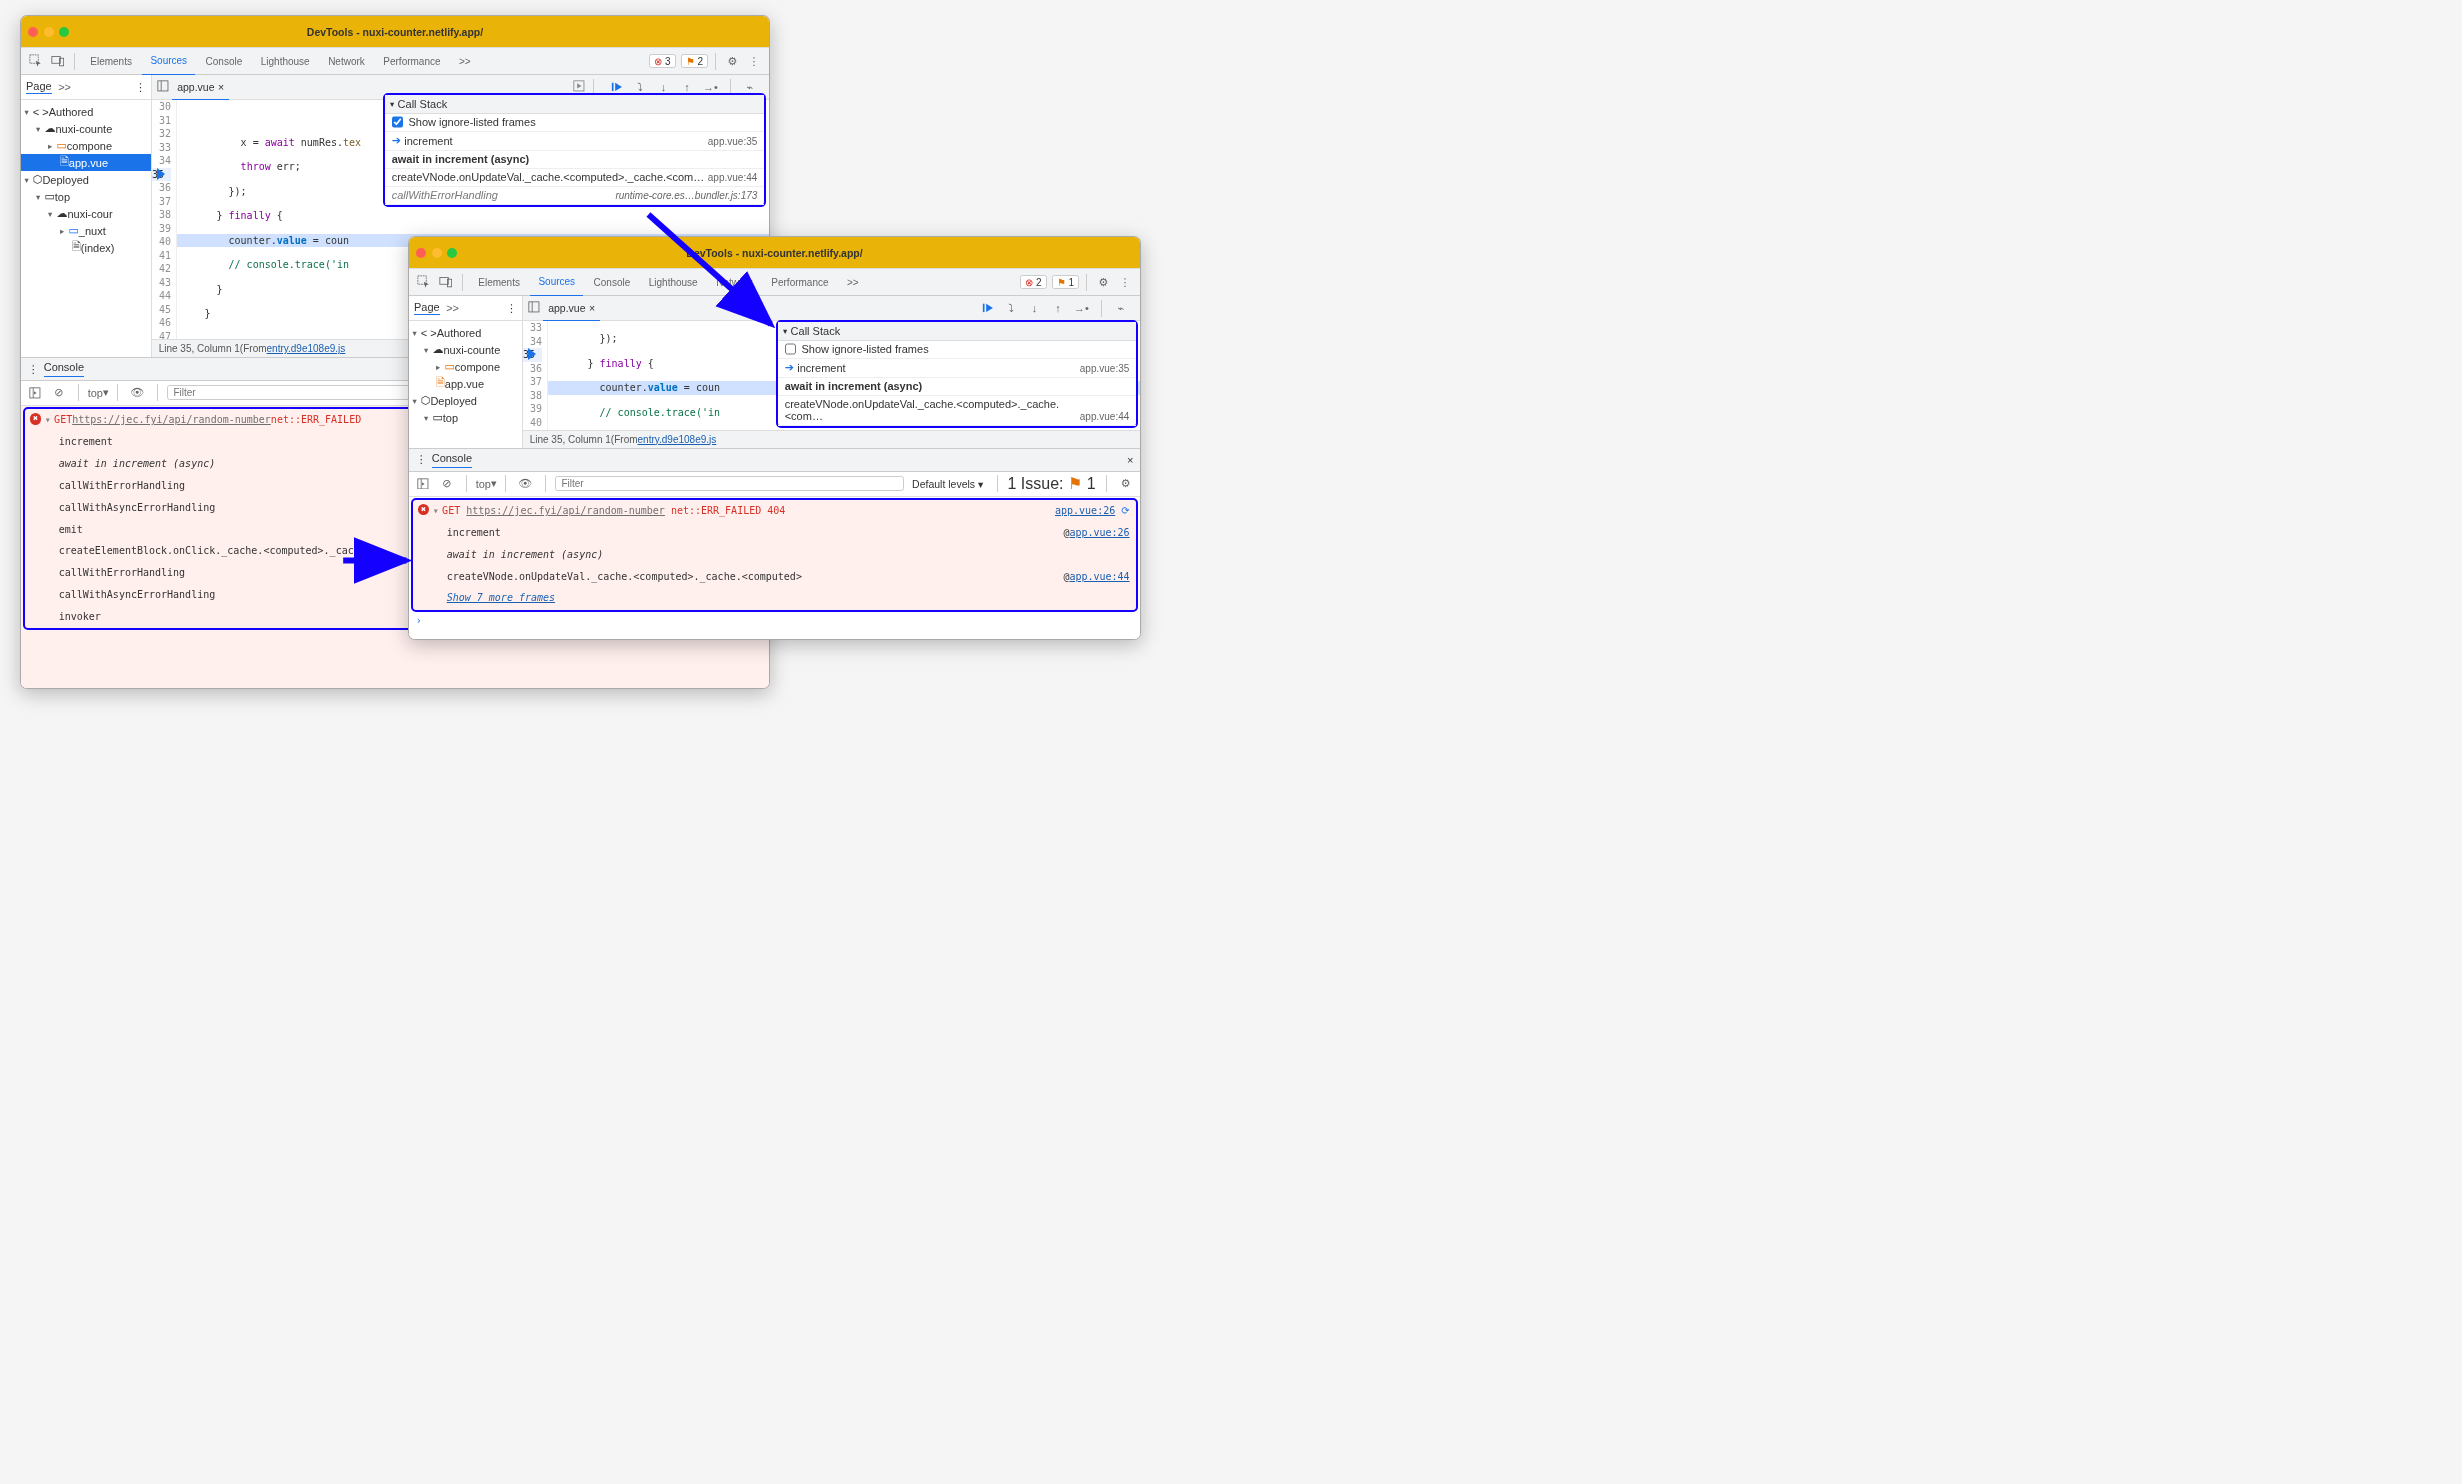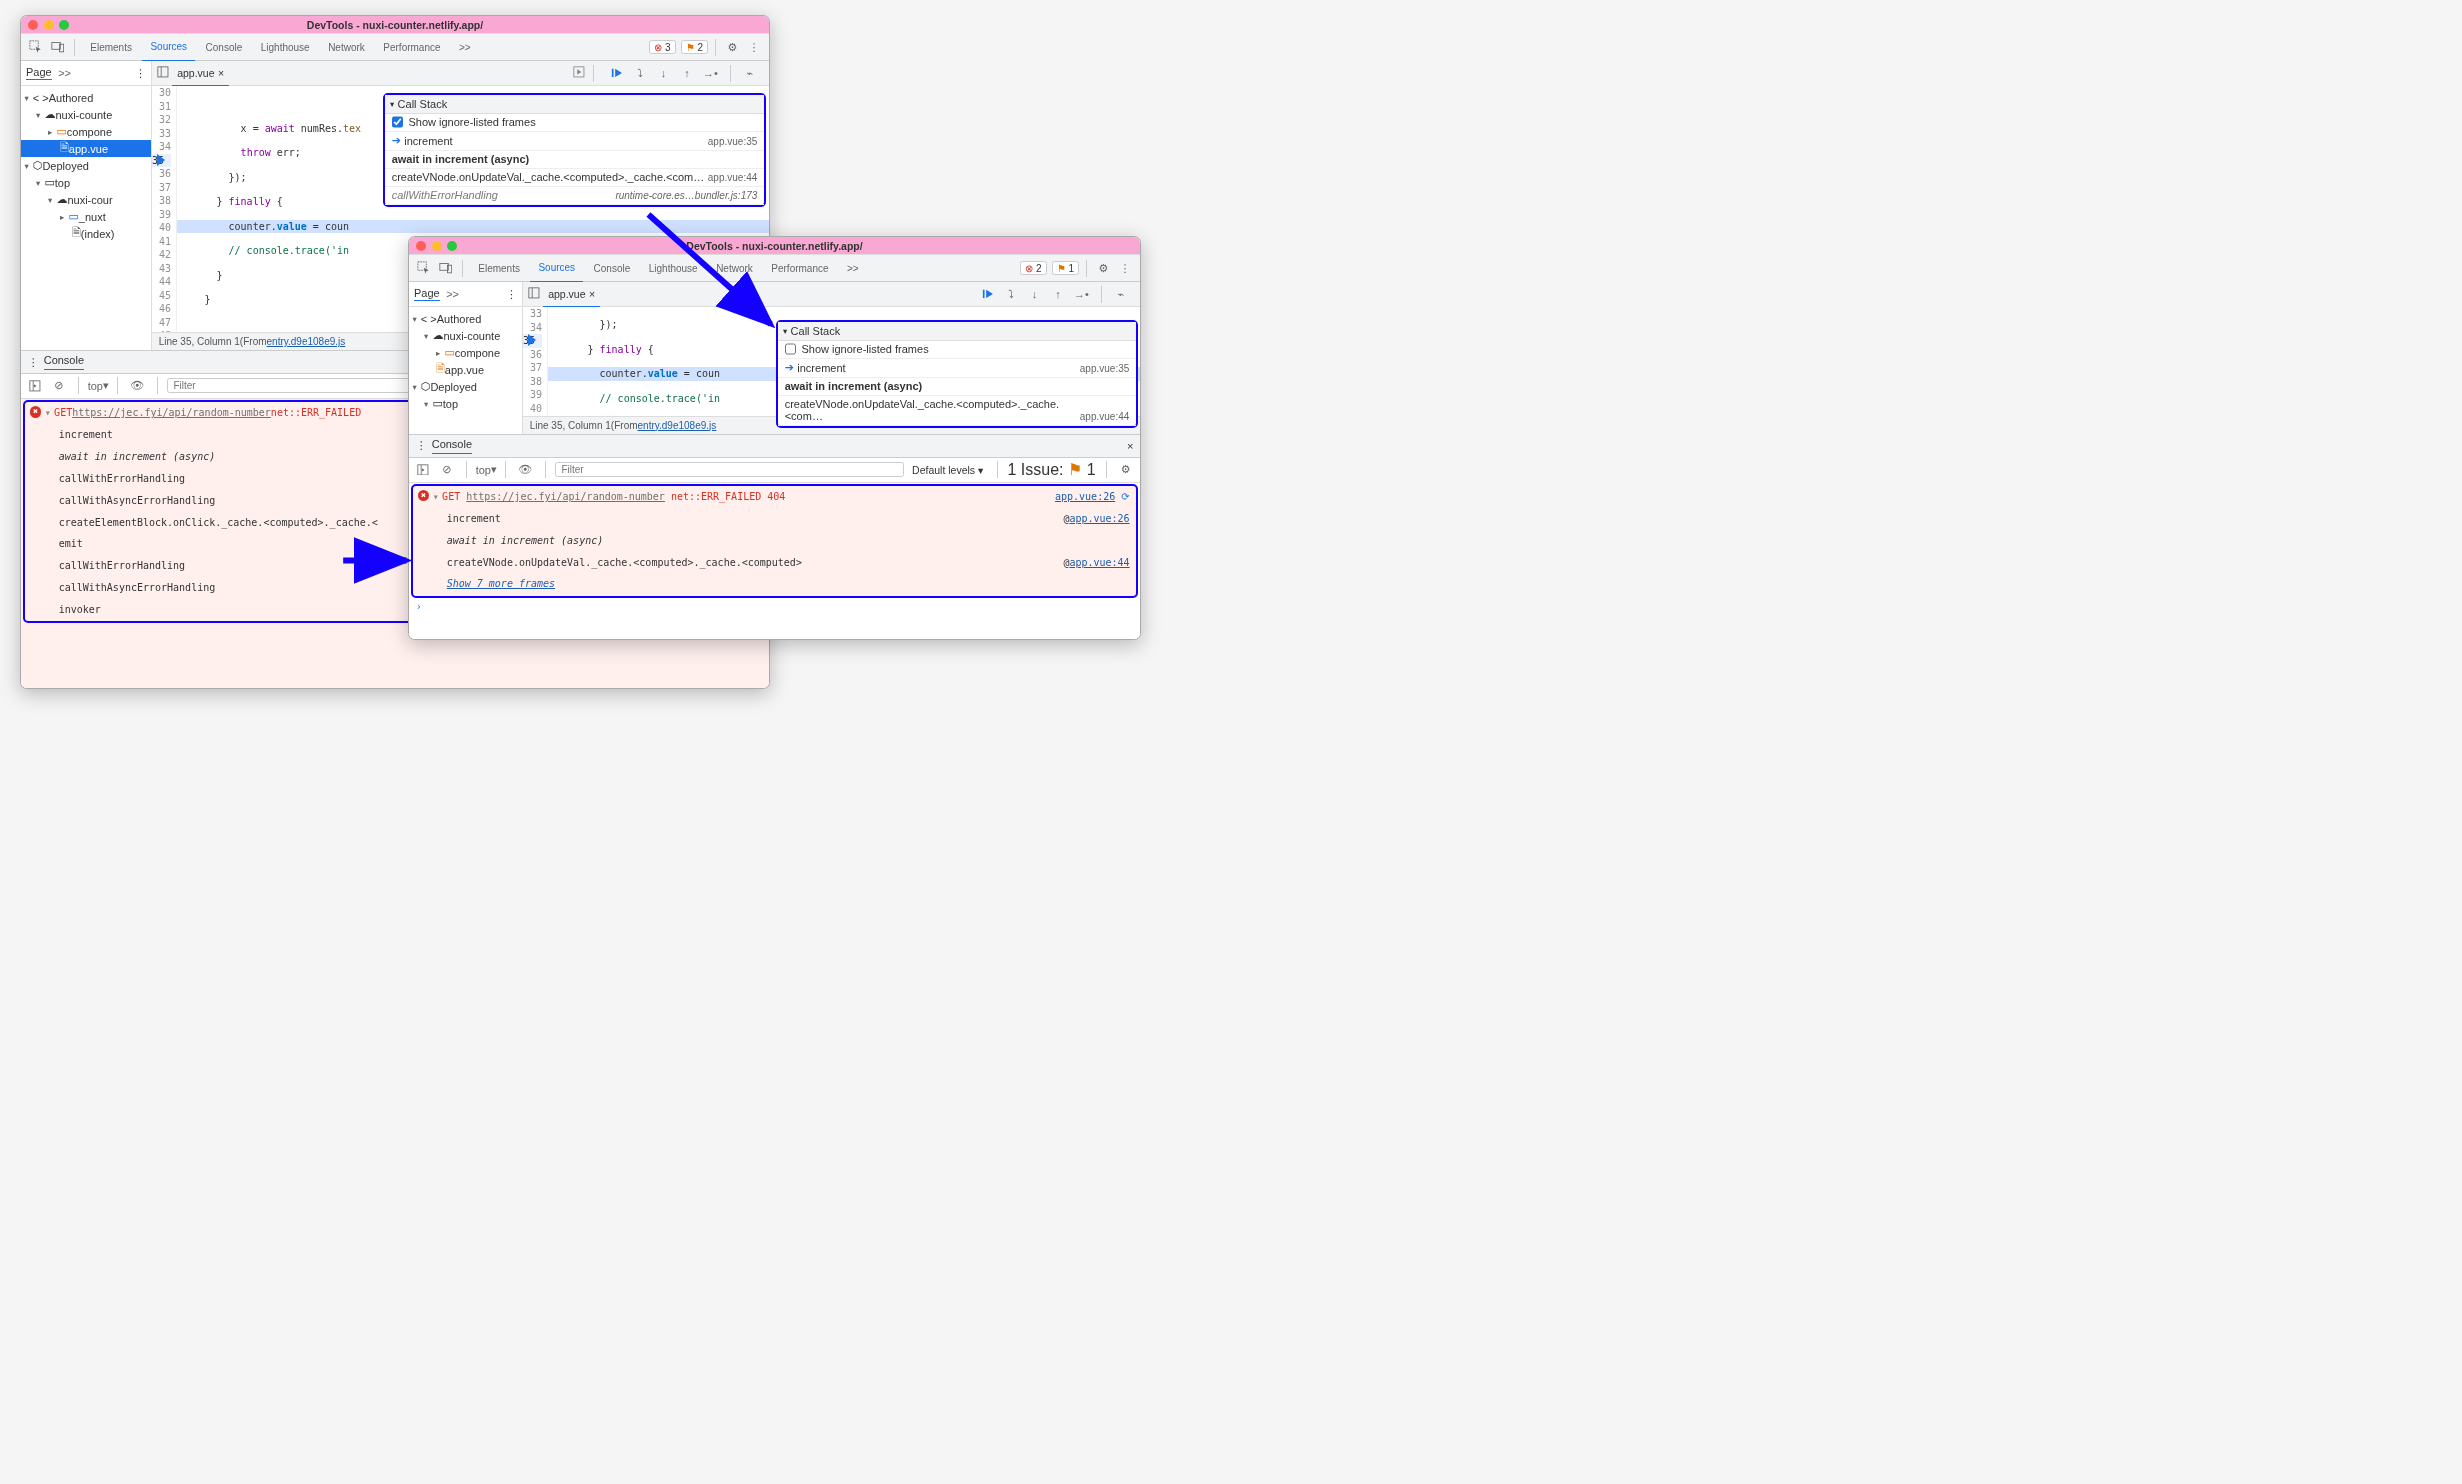--- a/index.html
+++ b/index.html
@@ -1,20 +1,20 @@
 <!DOCTYPE html>
 <html style="font-size:13.5px"><head>
 <meta charset="utf-8">
 <style>
 * { box-sizing: border-box; margin: 0; padding: 0; }
 body { font-family: -apple-system, BlinkMacSystemFont, "Segoe UI", Arial, sans-serif; background: #f5f5f5; width: 1180px; height: 733px; position: relative; font-size: 11px; color: #333; }
 .window { position: absolute; background: #fff; border: 0.8px solid #aaa; border-radius: 6.7px; box-shadow: 0 5px 20px rgba(0,0,0,0.25); overflow: hidden; display: flex; flex-direction: column; }
 .w1 { left: 20px; top: 15px; width: 750px; height: 674px; }
 .w2 { left: 408px; top: 236px; width: 733px; height: 404px; }
-.titlebar { height: 18px; background: #f9a8d4; border-bottom: 0.8px solid #ddd; display: flex; align-items: center; padding: 0 6.7px; position: relative; }
+.titlebar { height: 32px; background: #eab308; border-bottom: 0.8px solid #ddd; display: flex; align-items: center; padding: 0 6.7px; position: relative; }
 .traffic { display: flex; gap: 5.9px; }
 .tdot { width: 10px; height: 10px; border-radius: 50%; }
 .tred { background: #ff5f57; }
 .tyel { background: #febc2e; }
 .tgrn { background: #28c840; }
 .title { position: absolute; left: 50%; transform: translateX(-50%); font-size: 10.5px; font-weight: 600; color: #333; }
 .tabrow { height: 27px; border-bottom: 0.8px solid #ccc; display: flex; align-items: center; padding: 0 5px; gap: 1.7px; background: #f1f3f4; }
 .tabrow .icbtn { width: 20px; height: 20px; display: flex; align-items: center; justify-content: center; color: #666; cursor: pointer; }
 .sep { width: 0.8px; height: 17px; background: #ccc; margin: 0 5px; }
 .tab { padding: 0 8.4px; height: 27px; display: flex; align-items: center; color: #666; cursor: pointer; font-size: 10px; }
@@ -282,24 +282,24 @@
       <div class="conrow italic" style="padding-left:34px">
           <span class="txt">await in increment (async)</span>
         </div>
       <div class="conrow" style="padding-left:34px">
           <span class="txt">callWithErrorHandling</span>
         </div>
       <div class="conrow" style="padding-left:34px">
           <span class="txt">callWithAsyncErrorHandling</span>
         </div>
       <div class="conrow" style="padding-left:34px">
+          <span class="txt">emit</span>
+        </div>
+      <div class="conrow" style="padding-left:34px">
           <span class="txt">createElementBlock.onClick._cache.&lt;computed&gt;._cache.&lt;</span>
-        </div>
-      <div class="conrow" style="padding-left:34px">
-          <span class="txt">emit</span>
         </div>
       <div class="conrow" style="padding-left:34px">
           <span class="txt">callWithErrorHandling</span>
         </div>
       <div class="conrow" style="padding-left:34px">
           <span class="txt">callWithAsyncErrorHandling</span>
         </div>
       <div class="conrow" style="padding-left:34px">
           <span class="txt">invoker</span>
           <span style="text-align:right;flex:1"> <span style="color:#333">@ </span><a class="rlink" href="#">runtime-dom.esm-bundler.js:345</a></span>

